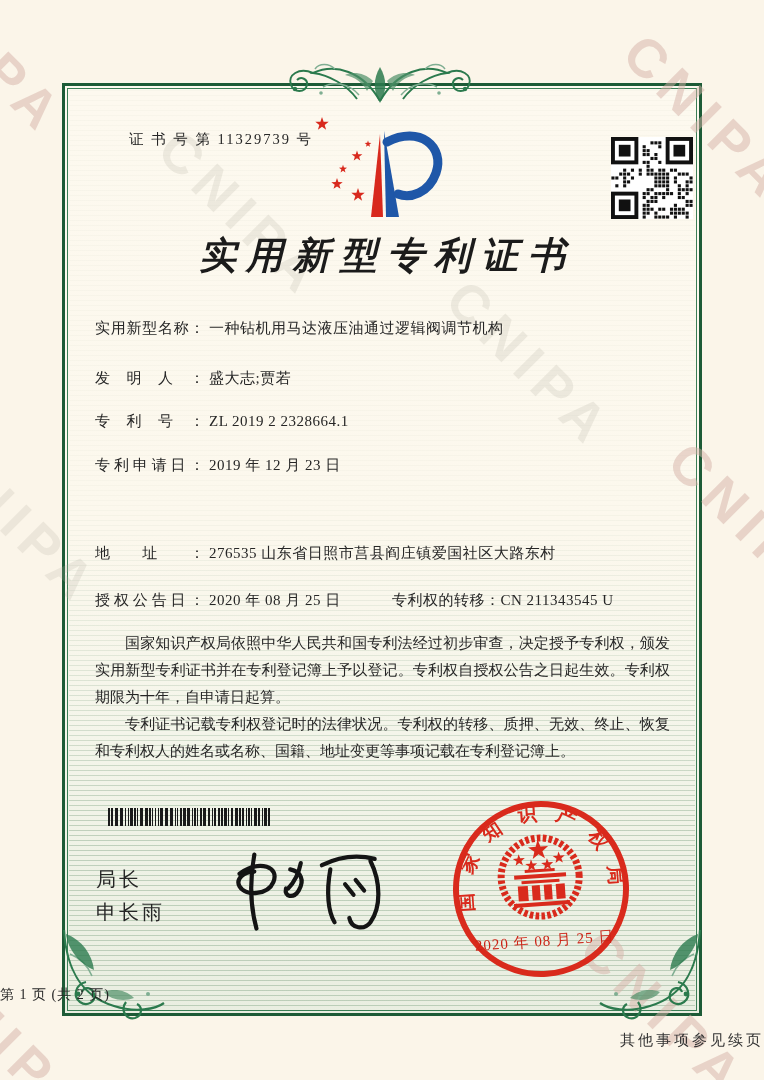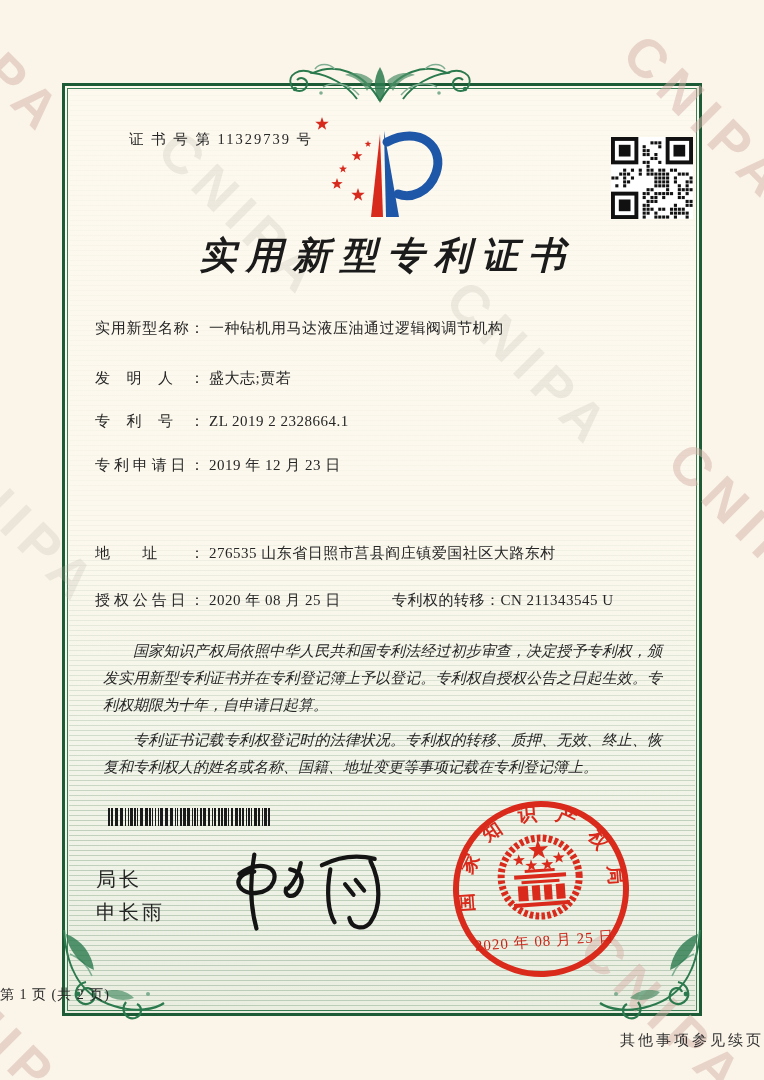--- a/index.html
+++ b/index.html
@@ -34,21 +34,21 @@
 
   
   .field-row{position:absolute;left:95px;font-size:15px;letter-spacing:.5px;white-space:nowrap;}
   .field-label{display:inline-block;width:110px;text-align:justify;text-align-last:justify;-moz-text-align-last:justify;}
   .field-value{margin-left:4px;}
   .r0{top:319px}.r1{top:369px}.r2{top:412px}.r3{top:456px}.r4{top:500px}.r5{top:544px}.r6{top:591px}
   .grant-no{position:absolute;left:392px;top:591px;font-size:15px;letter-spacing:.5px;white-space:nowrap;}
 
   
   .paras{position:absolute;left:95px;top:630px;width:575px;font-size:15px;line-height:27px;text-align:justify;}
-  .paras p{margin:8px;text-indent:2em;font-style:italic;}
+  .paras p{margin:0;text-indent:2em;}
 
   
   .barcode{position:absolute;left:108px;top:808px;}
   .director-title{position:absolute;left:96px;top:866px;font-size:20px;letter-spacing:3px;}
   .director-name{position:absolute;left:96px;top:899px;font-size:20px;letter-spacing:3px;}
   .signature{position:absolute;left:222px;top:842px;}
   .seal{position:absolute;left:447px;top:795px;transform:rotate(-4deg);}
   .page-info{position:absolute;left:0;right:0;top:986px;text-align:left;font-size:14px;letter-spacing:1px;}
   .below-note{position:absolute;left:0;right:0;top:1031px;text-align:right;font-size:15px;letter-spacing:3px;color:#333;}
 

